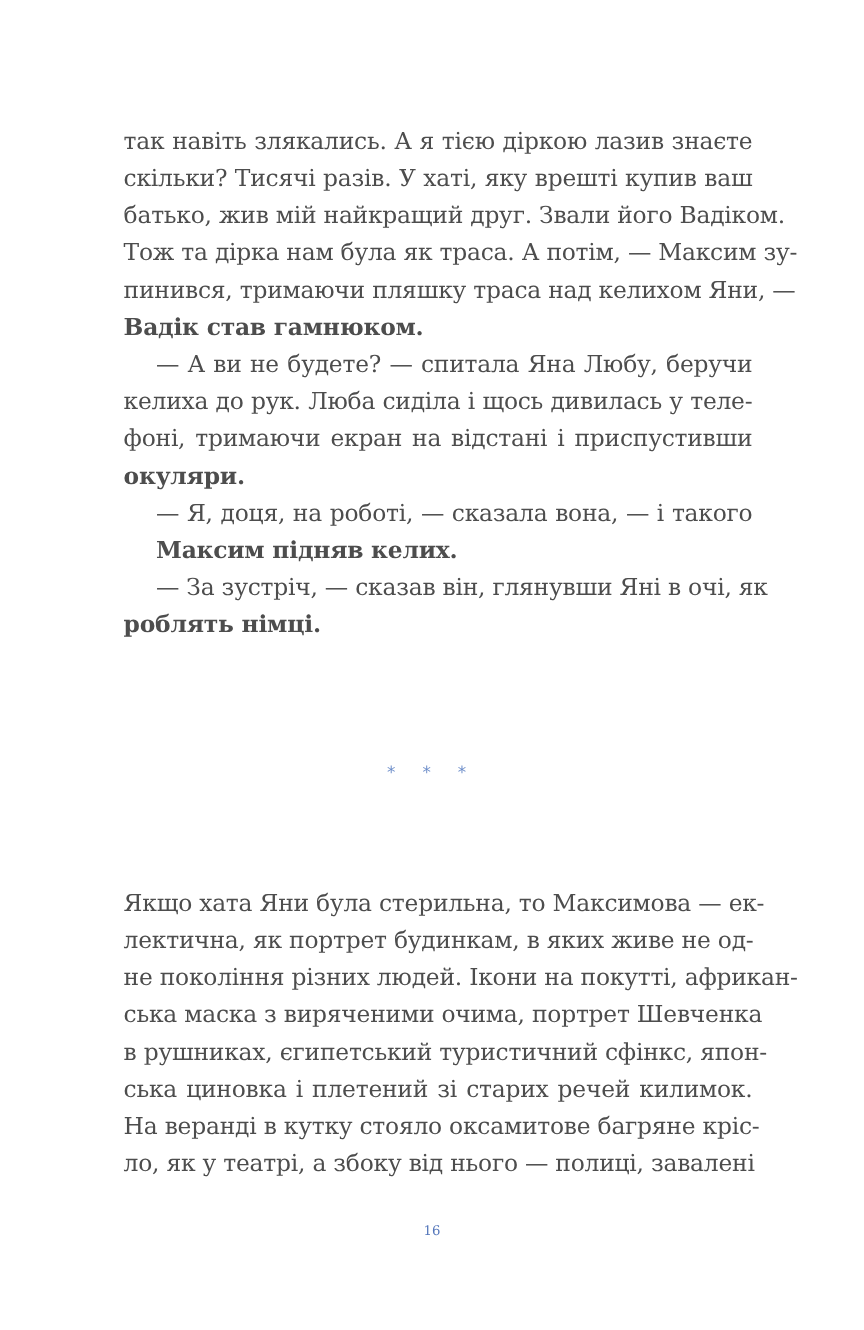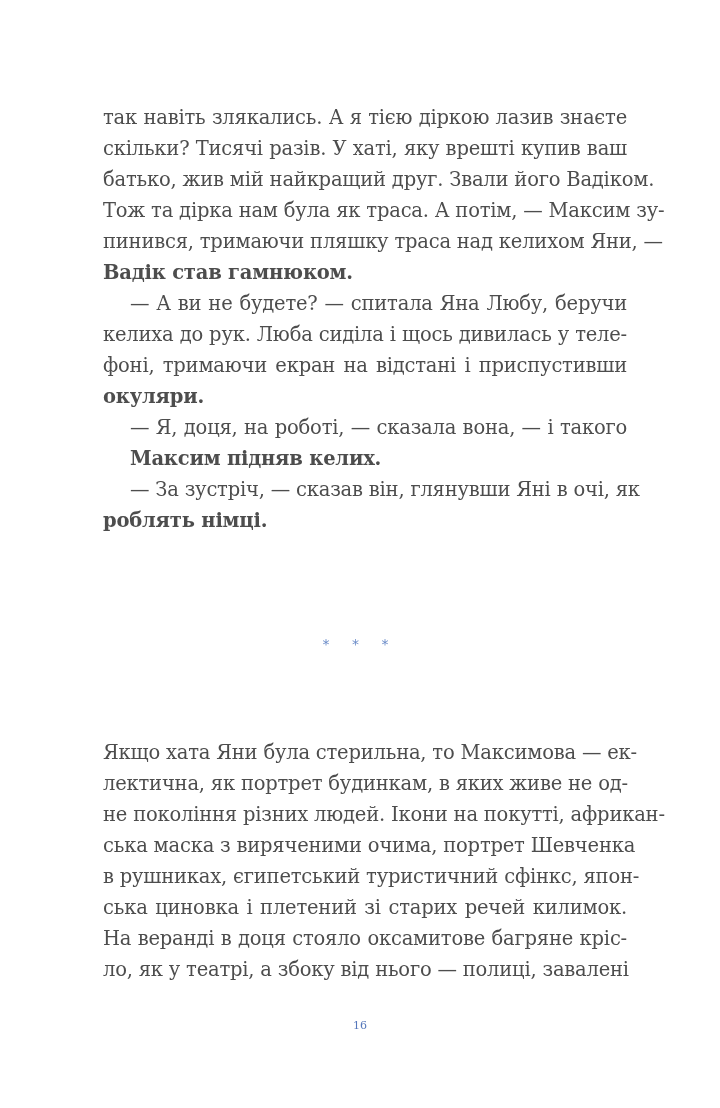--- a/index.html
+++ b/index.html
@@ -46,17 +46,17 @@
       <span class="line last">роблять німці.</span>
     </div>
   <div class="separator">* * *</div>
   <div class="text-block" id="section2">
       <span class="line">Якщо хата Яни була стерильна, то Максимова — ек-</span>
       <span class="line">лектична, як портрет будинкам, в яких живе не од-</span>
       <span class="line">не покоління різних людей. Ікони на покутті, африкан-</span>
       <span class="line">ська маска з виряченими очима, портрет Шевченка</span>
       <span class="line">в рушниках, єгипетський туристичний сфінкс, япон-</span>
       <span class="line">ська циновка і плетений зі старих речей килимок.</span>
-      <span class="line">На веранді в доця стояло оксамитове багряне кріс-</span>
+      <span class="line">На веранді в кутку стояло оксамитове багряне кріс-</span>
       <span class="line">ло, як у театрі, а збоку від нього — полиці, завалені</span>
     </div>
   <div class="page-number">16</div>
 </div>
 
 </body></html>

